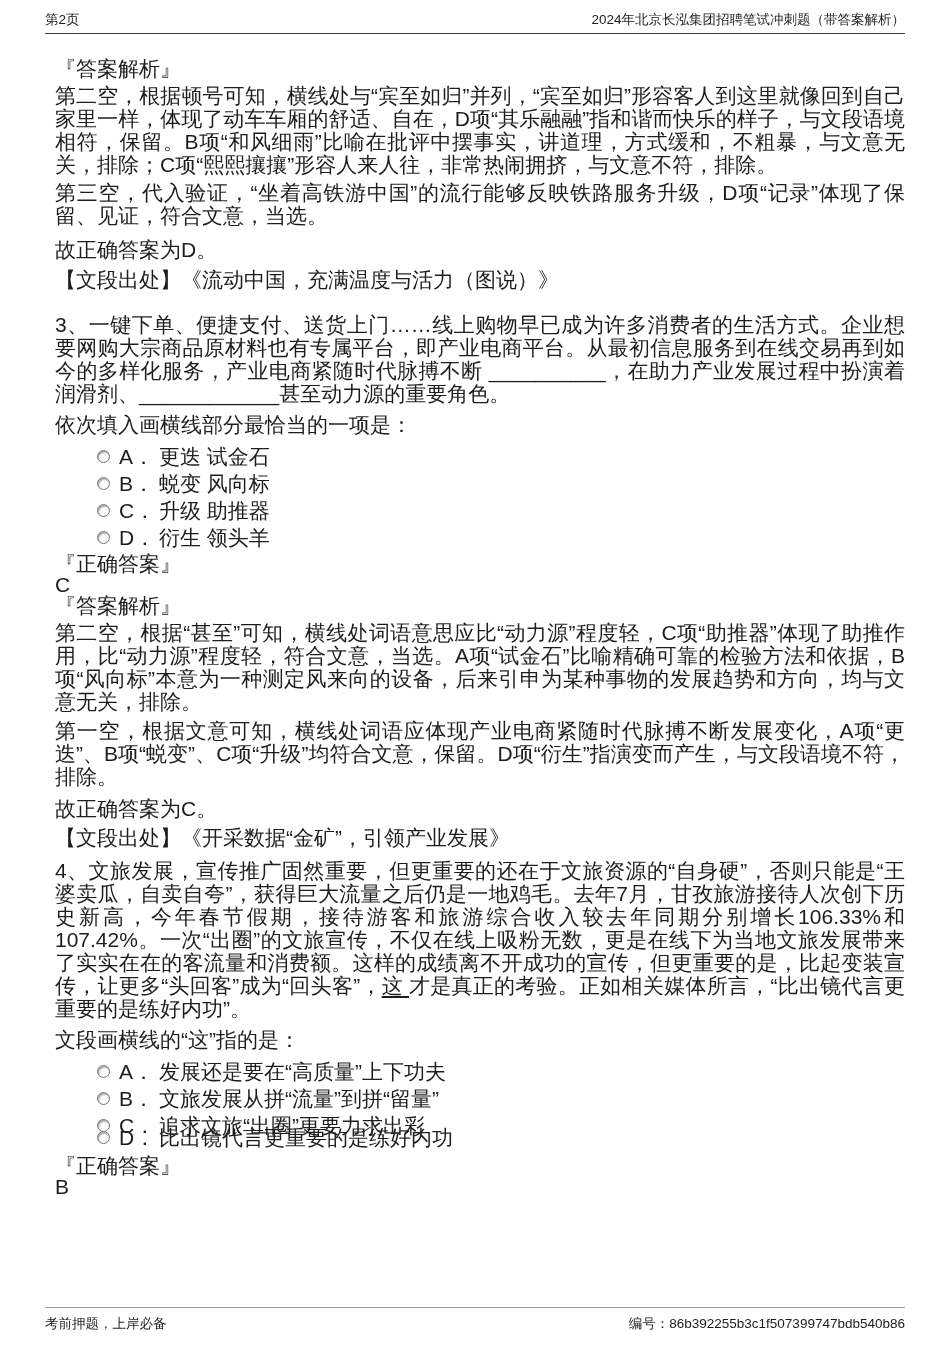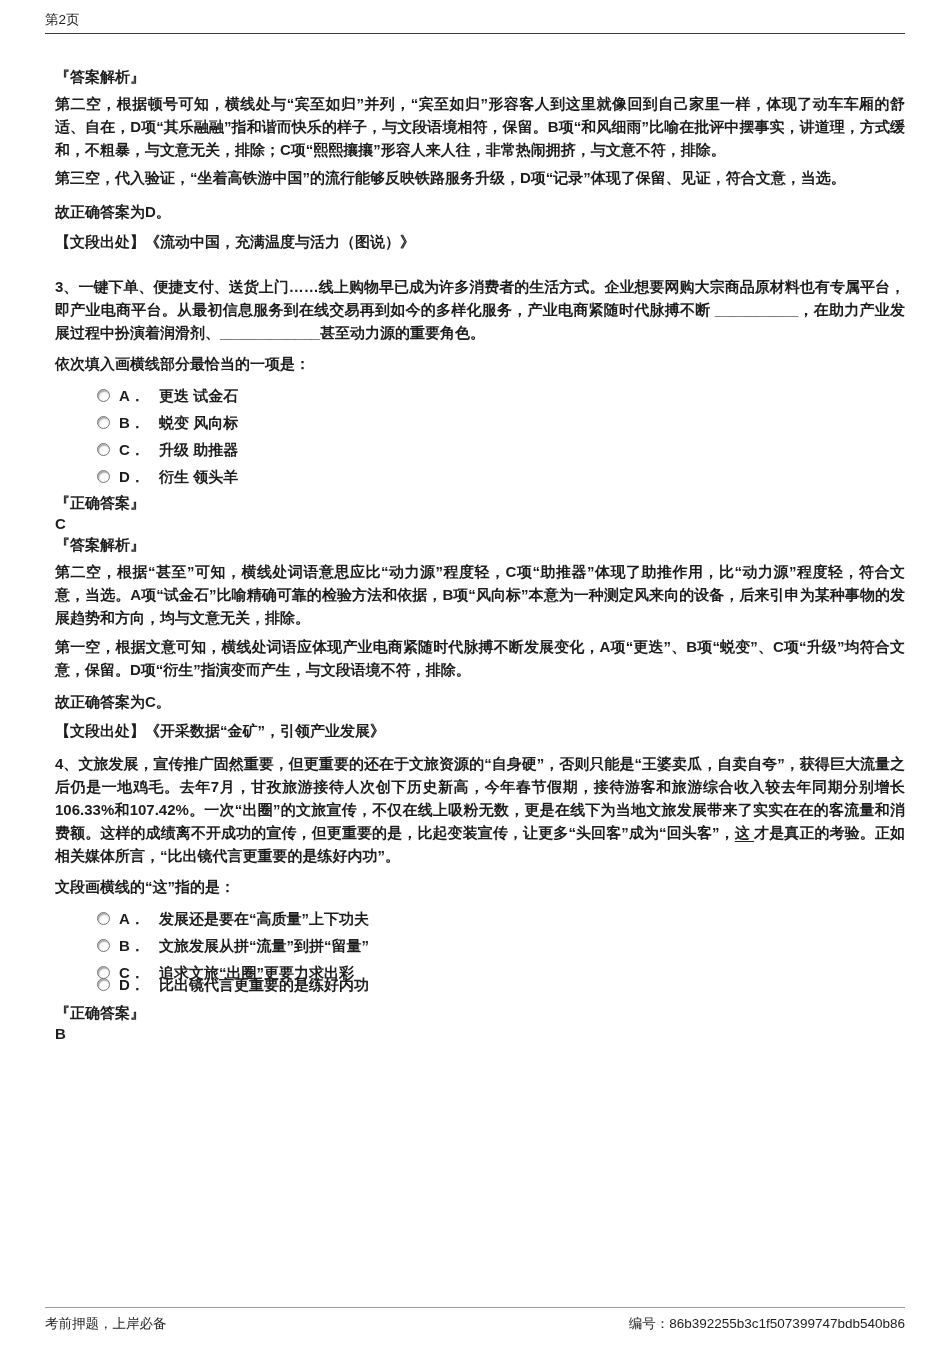--- a/index.html
+++ b/index.html
@@ -11,22 +11,22 @@
     position:absolute;left:45px;right:45px;top:11px;
     display:flex;justify-content:space-between;align-items:center;
     font-size:13.5px;padding-bottom:4px;border-bottom:1px solid #3c3c3c;
   }
   .footer{
     position:absolute;left:45px;right:45px;bottom:12px;
     display:flex;justify-content:space-between;align-items:flex-start;
     font-size:13.5px;padding-top:7px;border-top:1px solid #9c9c9c;
   }
   .content{
-    position:absolute;left:55px;top:60px;width:850px;
-    font-size:15px;line-height:23px;text-align:justify;font-weight:bold;
+    position:absolute;left:55px;top:52px;width:850px;
+    font-size:21px;line-height:23px;text-align:justify;
   }
   .para{margin:6px 0 0 0;}
   .para.tight{margin-top:5px;}
   .label-line{margin:6px 0 0 0;line-height:21px;}
   .answer-line{margin:0;line-height:21px;}
   .conclusion{margin:11px 0 0 0;}
   .source{margin:7px 0 0 0;}
   .stem{margin:22px 0 0 0;}
   .stem.q4{margin-top:10px;}
   .prompt{margin:8px 0 0 0;}
@@ -45,20 +45,21 @@
   .answers-block{margin-top:4px;}
   .answers-block.first{margin-top:2px;}
 </style>
 </head>
 <body>
 
 <div class="page">
 
   <div class="header">
     <span>第2页</span>
+    <span>2024年北京长泓集团招聘笔试冲刺题（带答案解析）</span>
   </div>
 
   <div class="content">
 
     <div class="label-line">『答案解析』</div>
     <p class="para tight">第二空，根据顿号可知，横线处与“宾至如归”并列，“宾至如归”形容客人到这里就像回到自己家里一样，体现了动车车厢的舒适、自在，D项“其乐融融”指和谐而快乐的样子，与文段语境相符，保留。B项“和风细雨”比喻在批评中摆事实，讲道理，方式缓和，不粗暴，与文意无关，排除；C项“熙熙攘攘”形容人来人往，非常热闹拥挤，与文意不符，排除。</p>
     <p class="para tight">第三空，代入验证，“坐着高铁游中国”的流行能够反映铁路服务升级，D项“记录”体现了保留、见证，符合文意，当选。</p>
     <p class="conclusion">故正确答案为D。</p>
     <p class="source">【文段出处】《流动中国，充满温度与活力（图说）》</p>
 

